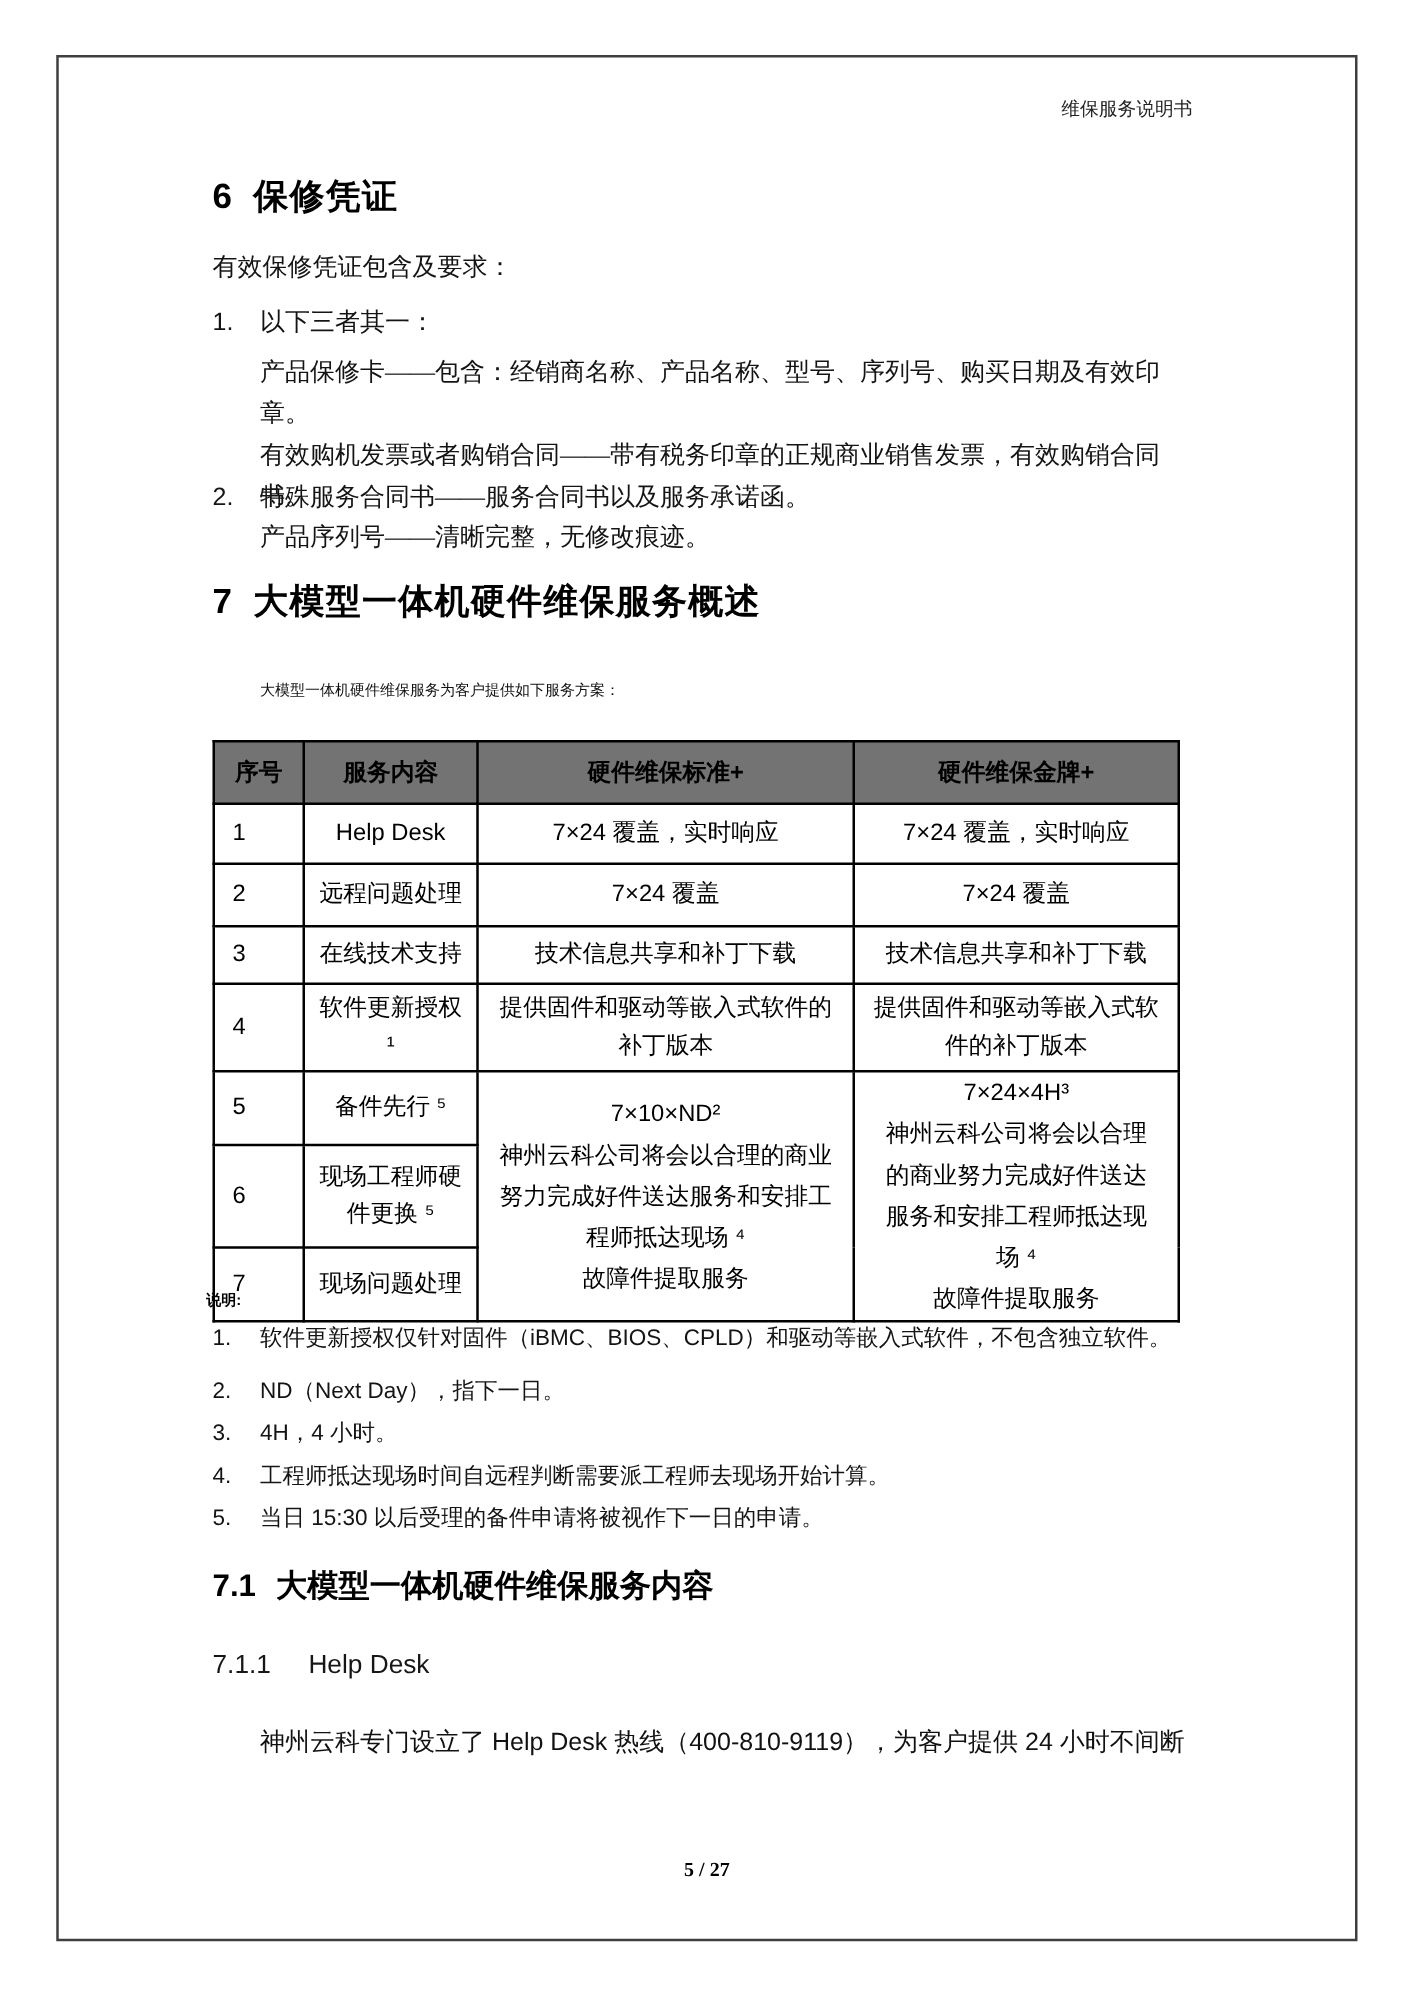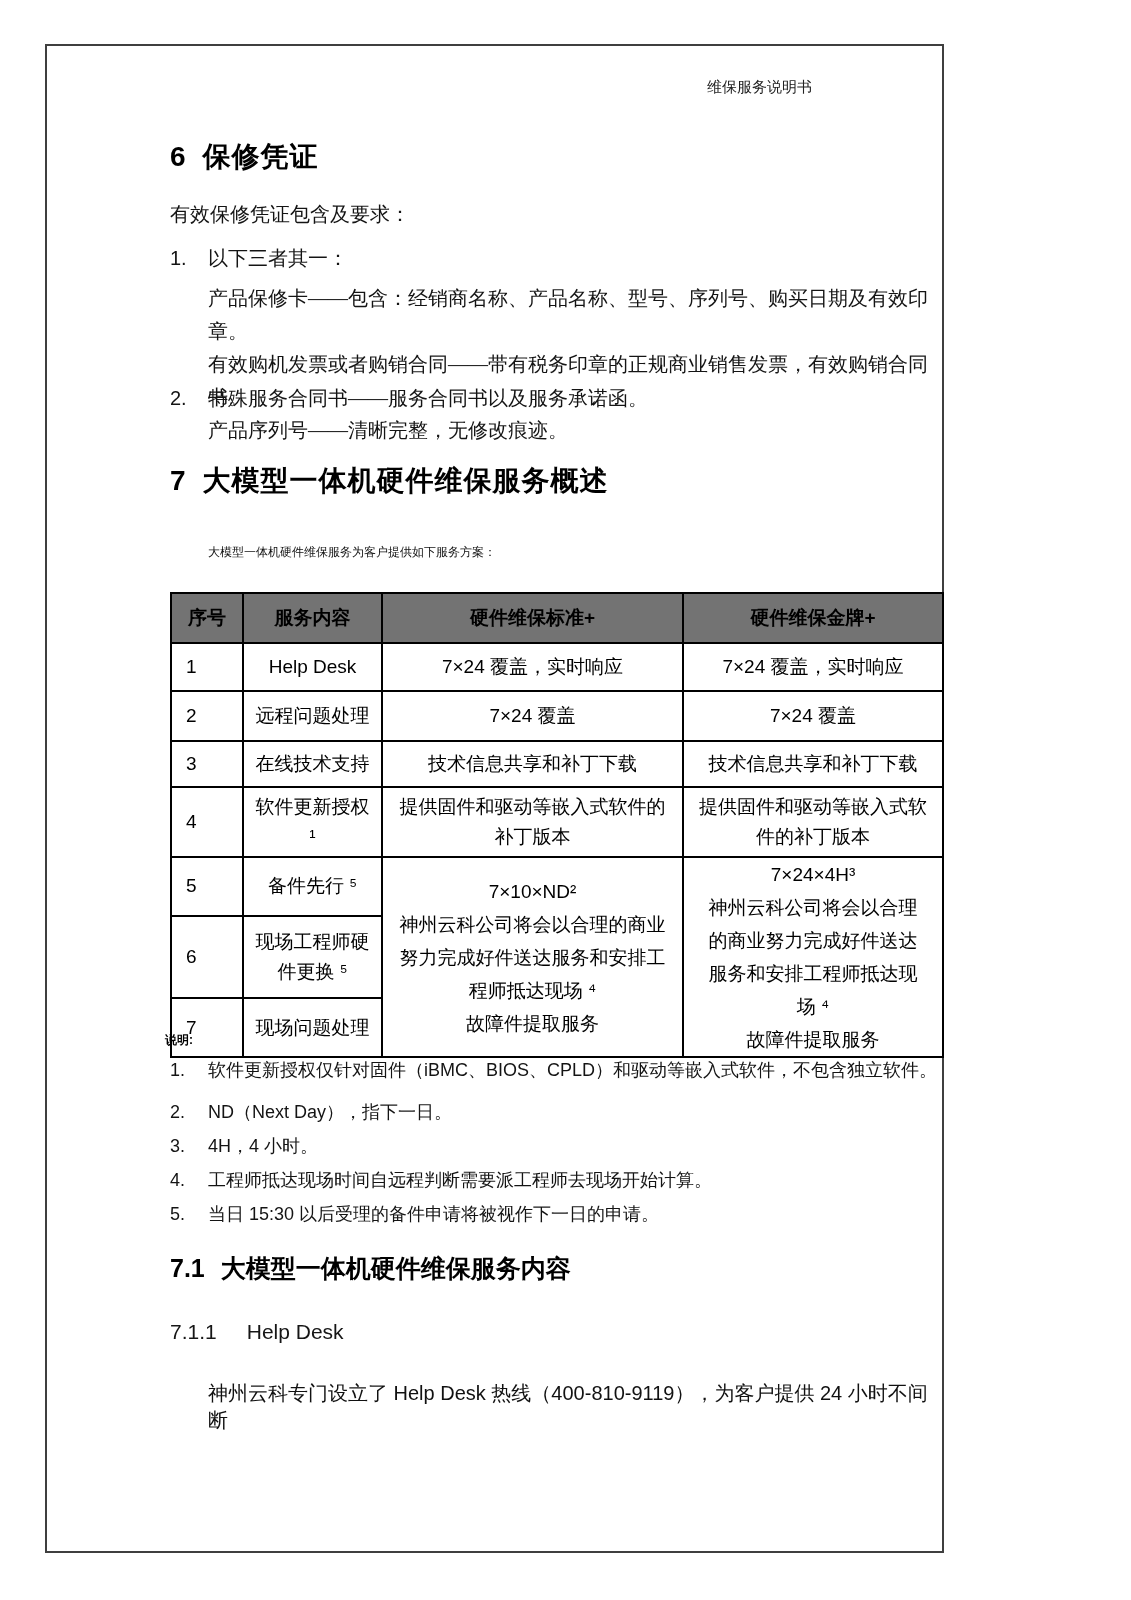--- a/index.html
+++ b/index.html
@@ -1,18 +1,18 @@
 <!DOCTYPE html>
 <html><head>
 <meta charset="utf-8">
 <style>
   * { margin:0; padding:0; box-sizing:border-box; }
   html,body { width:1131px; height:1600px; background:#ffffff; }
   body { position:relative; color:#111; font-family:"Liberation Sans","DejaVu Sans",sans-serif; }
-  .sheet { position:absolute; left:45px; top:44px; width:899px; height:1509px;
+  .sheet { position:absolute; left:45px; top:44px; width:1041px; height:1509px;
            border:2px solid #3f3f3f; background:#fff; }
   .abs { position:absolute; }
   .serif { font-family:"Liberation Serif","DejaVu Serif",serif; }
   .sans  { font-family:"Liberation Sans","DejaVu Sans",sans-serif; }
 
   .run-head { top:32px; right:130px; font-size:15px; color:#222; }
 
   .h1 { left:123px; font-size:28px; font-weight:700; color:#000; letter-spacing:1px; }
   .h1 .hnum { margin-right:16px; }
 
@@ -177,14 +177,15 @@
   <h2 class="abs h2 sans">
     <span class="hnum">7.1</span><span>大模型一体机硬件维保服务内容</span>
   </h2>
 
   <h3 class="abs h3 sans">
     <span class="hnum">7.1.1</span><span>Help Desk</span>
   </h3>
 
   <p class="abs p-711 sans">神州云科专门设立了 Help Desk 热线（400-810-9119），为客户提供 24 小时不间断</p>
 
+  <div class="abs footer">5  /  27</div>
 
 </div>
 
 </body></html>

